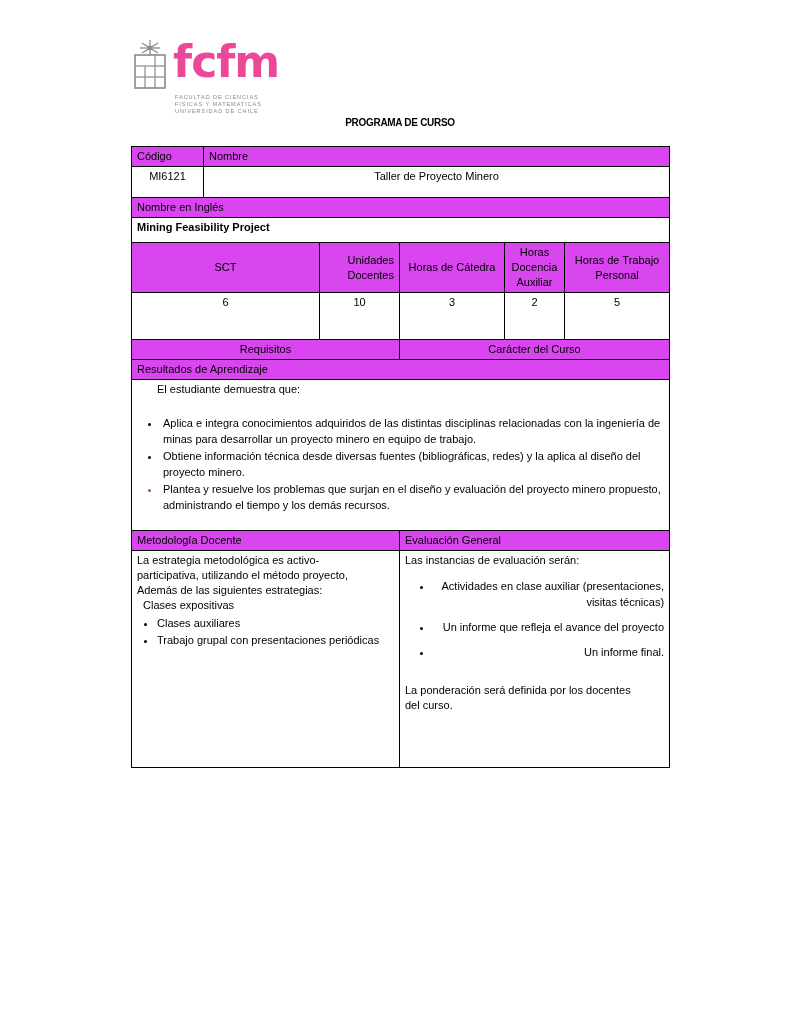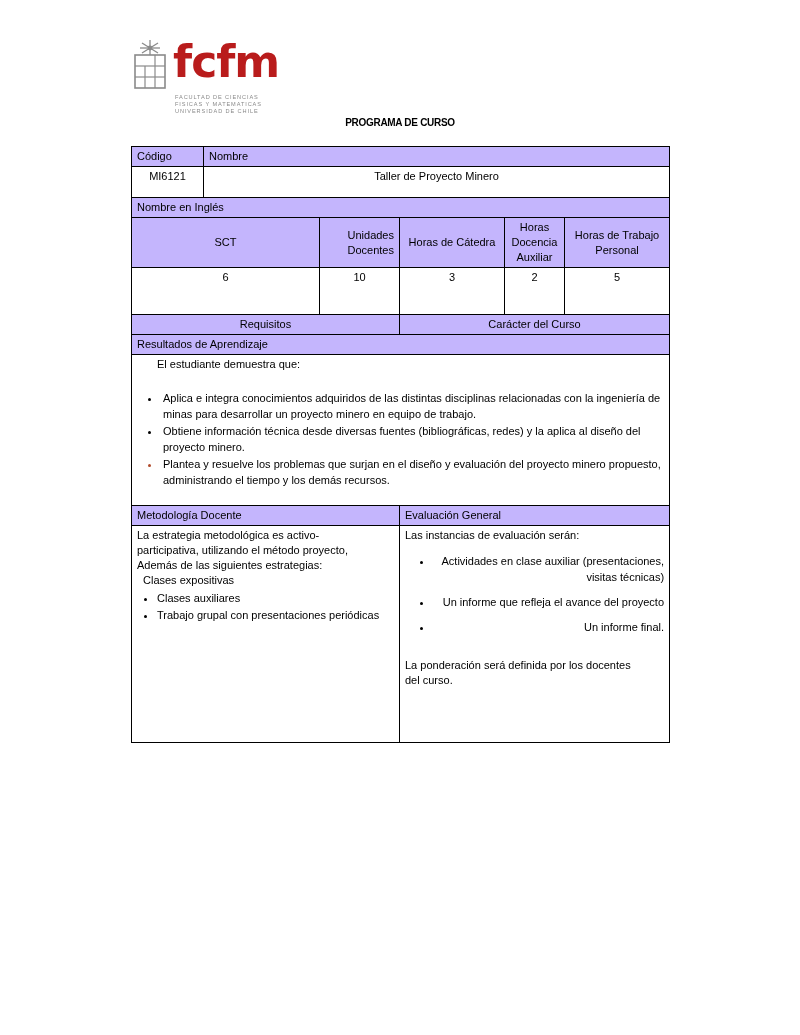--- a/index.html
+++ b/index.html
@@ -37,21 +37,21 @@
     height: 52px;
   }
   .logo-mark svg { display: block; }
   .logo-text {
     position: absolute;
     left: 40px;
     top: -2px;
     font-family: "DejaVu Sans", sans-serif;
     font-size: 44px;
     font-weight: bold;
-    color: #b91c1c;
+    color: #ec4899;
     letter-spacing: -1px;
     line-height: 52px;
   }
   .logo-sub {
     position: absolute;
     left: 42px;
     top: 56px;
     font-family: "Liberation Sans", sans-serif;
     font-size: 5.6px;
     color: #8a8a8a;
@@ -82,21 +82,21 @@
     table-layout: fixed;
     font-size: 11px;
   }
   .tbl td {
     border: 1px solid #000000;
     vertical-align: top;
     padding: 2px 5px;
     line-height: 15px;
   }
   .hdr {
-    background: #c4b5fd;
+    background: #d946ef;
   }
   .ctr { text-align: center; }
   .bold { font-weight: bold; }
 
   .cell-pad { padding: 3px 6px 6px 6px; }
 
   ul.bul {
     margin: 2px 0 2px 0;
     padding-left: 24px;
   }
@@ -174,20 +174,23 @@
       <td class="hdr" colspan="5">Nombre</td>
     </tr>
     <tr>
       <td class="ctr" style="height:26px;">MI6121</td>
       <td class="ctr" colspan="5">Taller de Proyecto Minero</td>
     </tr>
 
     <tr>
       <td class="hdr" colspan="6">Nombre en Inglés</td>
     </tr>
+    <tr>
+      <td class="bold" colspan="6" style="height:20px;">Mining Feasibility Project</td>
+    </tr>
 
     <tr>
       <td class="hdr ctr" colspan="2" style="height:40px; vertical-align:middle;">SCT</td>
       <td class="hdr ctr" style="vertical-align:middle;text-align:right;">Unidades Docentes</td>
       <td class="hdr ctr" style="vertical-align:middle;">Horas de Cátedra</td>
       <td class="hdr ctr" style="vertical-align:middle;">Horas Docencia Auxiliar</td>
       <td class="hdr ctr" style="vertical-align:middle;">Horas de Trabajo Personal</td>
     </tr>
     <tr>
       <td class="ctr" colspan="2" style="height:42px;">6</td>

